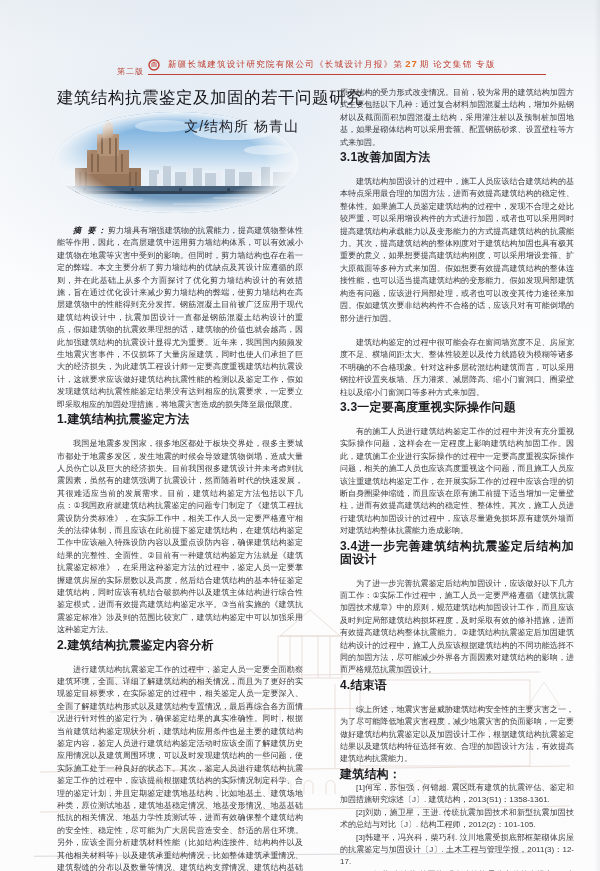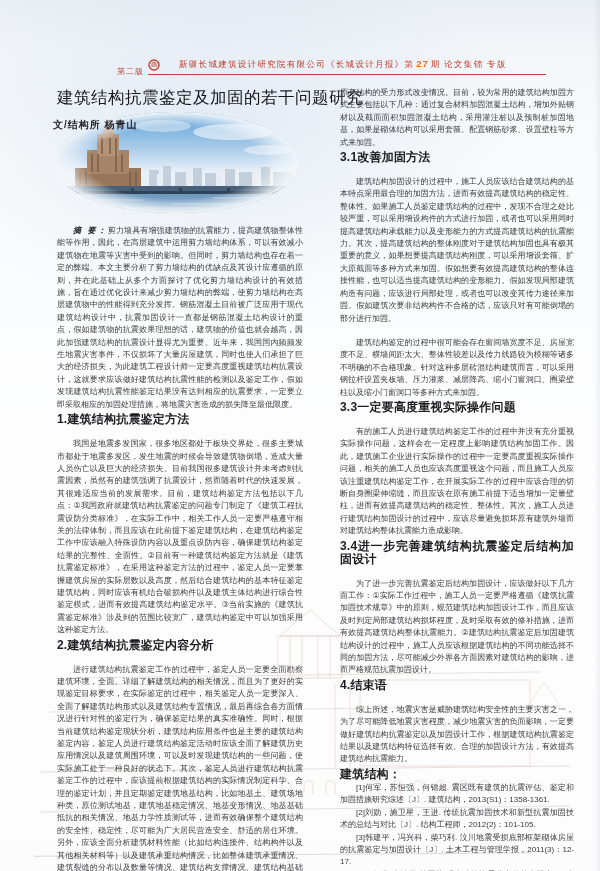--- a/index.html
+++ b/index.html
@@ -6,28 +6,28 @@
   .page{
     position:relative;width:600px;height:871px;overflow:hidden;
     background:linear-gradient(180deg,#e9eef3 0%,#f3f6f9 6%,#fafbfc 18%,#fdfdfe 55%,#fcfcfd 100%);
     font-family:"Liberation Sans","DejaVu Sans",sans-serif;
     color:#3a3a3e;
   }
   .tint{position:absolute;left:0;top:0;width:100%;height:430px;pointer-events:none;
     background:radial-gradient(ellipse 430px 250px at 36% 32%,rgba(140,175,210,0.20),rgba(140,175,210,0) 72%);}
   .edition{position:absolute;left:74px;top:66px;font-size:8px;color:#b94536;letter-spacing:1px;margin-left:43px;}
   .masthead{position:absolute;left:148px;top:58px;width:398px;border-bottom:1px solid #c14234;
-    padding-bottom:3px;display:flex;align-items:center;gap:19px;}
+    padding-bottom:3px;display:flex;align-items:center;gap:8px;}
   .masthead .mtext{font-size:8.5px;color:#bf3a2b;letter-spacing:1.3px;white-space:nowrap;}
   .masthead .issue{color:#e2701f;font-weight:bold;font-size:9.5px;letter-spacing:1px;padding:0 2px;}
   .logo{flex:0 0 auto;width:12px;height:12px;}
   .title{position:absolute;left:57px;top:87px;font-size:16.5px;font-weight:normal;color:#17171b;letter-spacing:0.5px;}
   .photo{position:absolute;left:53px;top:112px;width:246px;height:101px;}
-  .byline{position:absolute;left:53px;top:118px;width:246px;text-align:left;
-    font-size:10px;font-weight:bold;color:#26262c;letter-spacing:1px;z-index:3;}
+  .byline{position:absolute;left:53px;top:118px;width:246px;text-align:right;
+    font-size:14px;font-weight:normal;color:#26262c;letter-spacing:1px;z-index:3;}
   .col{position:absolute;font-size:8px;line-height:12.4px;text-align:justify;z-index:2;}
   .col-left{left:57px;top:213px;width:246px;}
   .col-right{left:340px;top:87px;width:234px;}
   .col p{margin:0;}
   .col p.ind{text-indent:2em;margin-top:12px;}
   .col h3{margin:2px 0 1px 0;font-size:12px;line-height:13px;color:#1c1c20;letter-spacing:0.2px;}
   .abslabel{font-weight:bold;font-style:italic;color:#1c1c20;letter-spacing:2px;}
   .ref{text-indent:2em;}
   .watermark{position:absolute;left:40px;top:592px;width:530px;height:252px;opacity:0.34;z-index:1;pointer-events:none;}
   .bottom-edge{position:absolute;left:34px;right:68px;bottom:16px;height:1px;background:#d8dade;transform:rotate(-0.4deg);}

